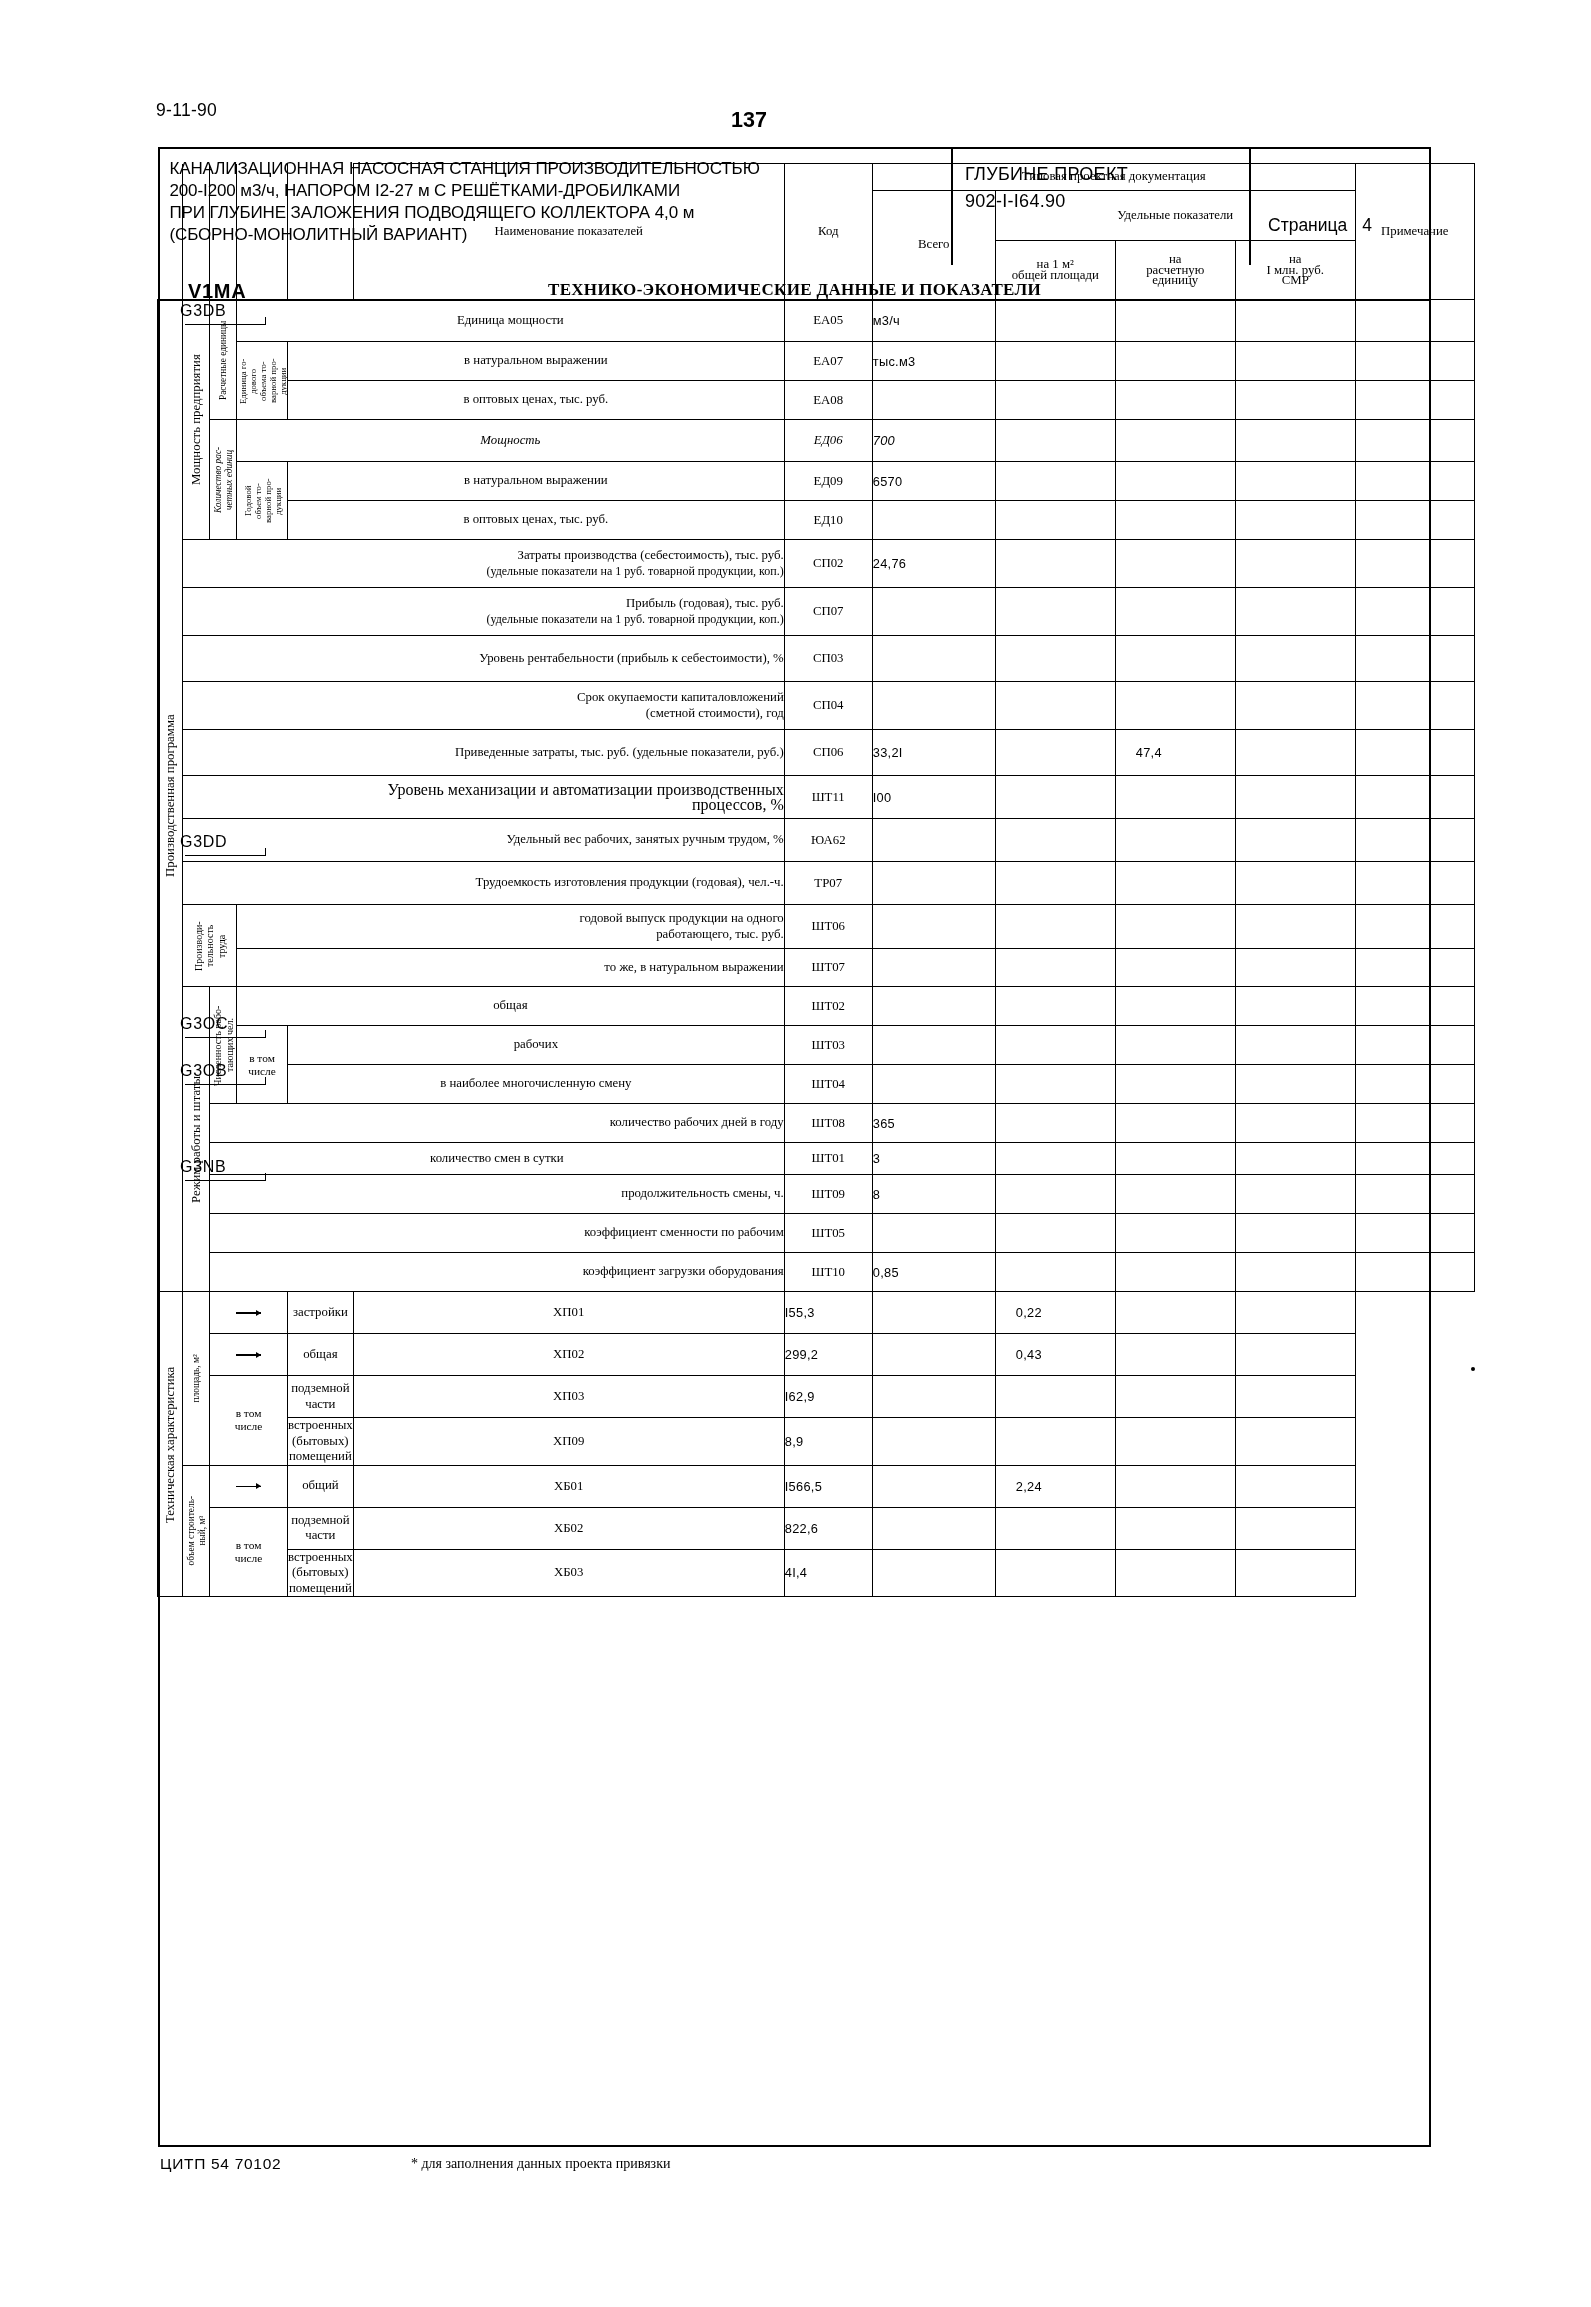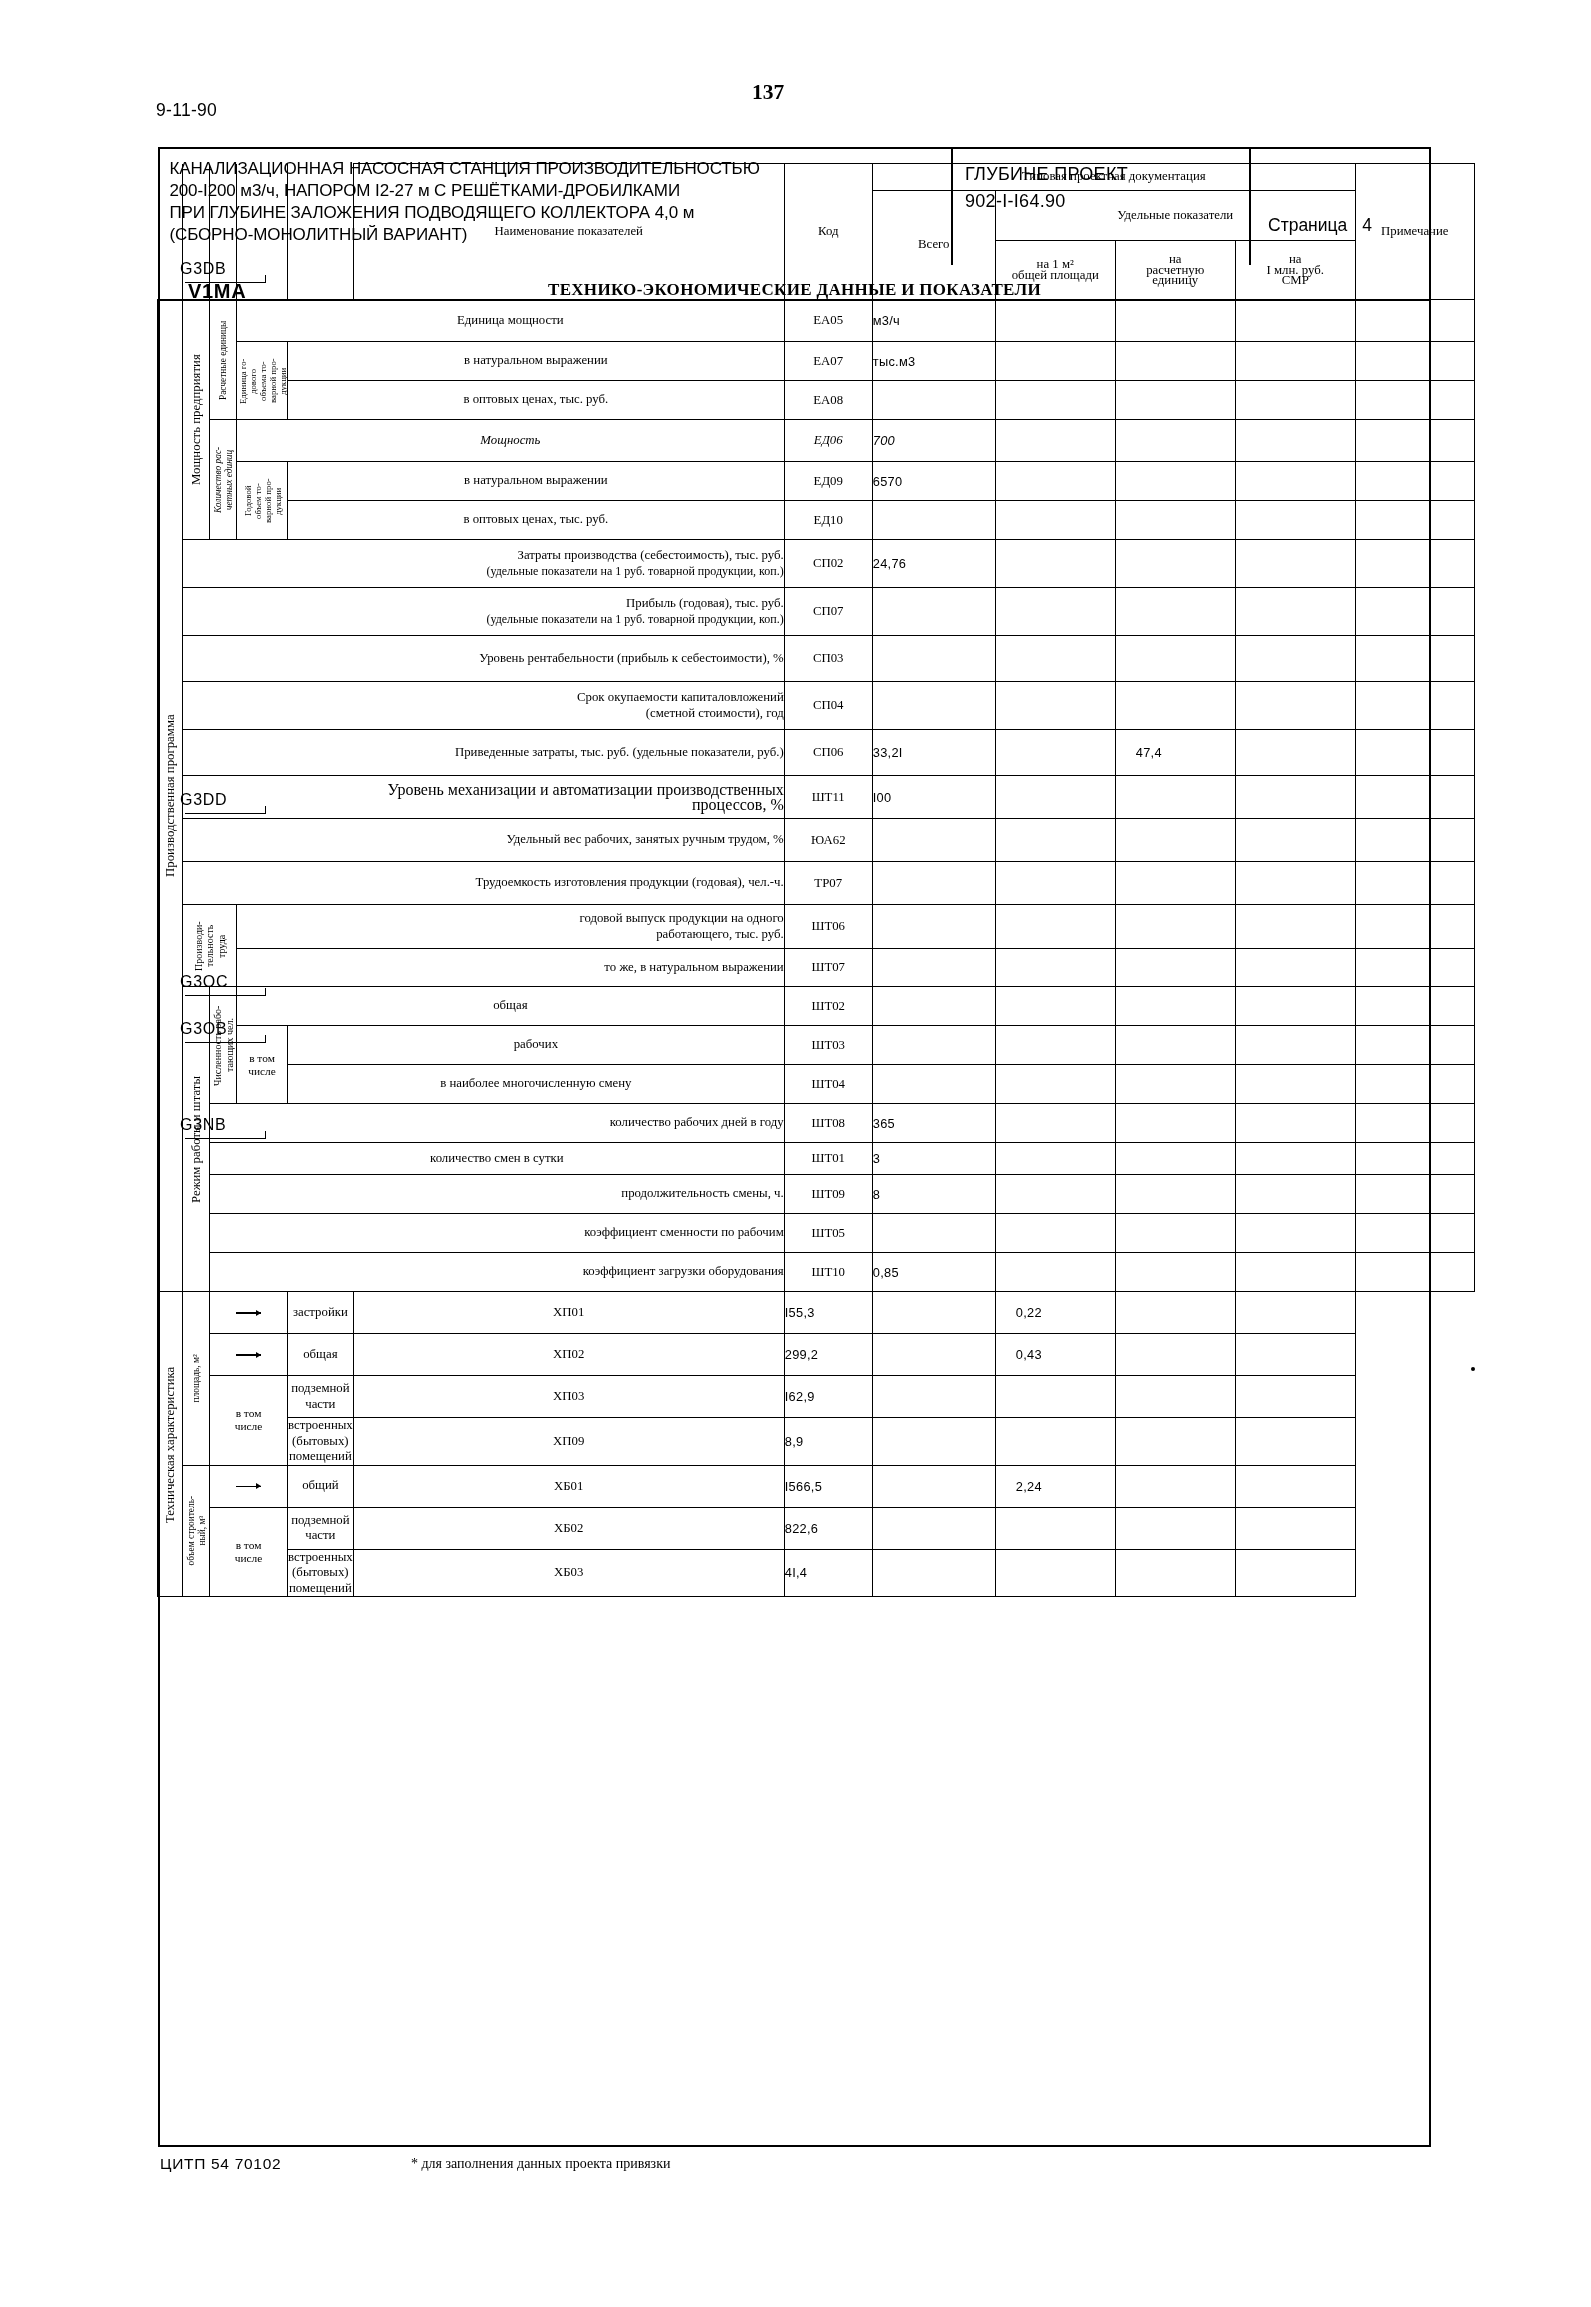--- a/index.html
+++ b/index.html
@@ -24,25 +24,24 @@
   
   .doc-code {
     position: absolute;
     left: 156px; top: 100px;
     font-size: 17.5px;
     font-family: "Liberation Sans", sans-serif;
     letter-spacing: 0.3px;
   }
   .page-number-top {
     position: absolute;
-    left: 731px; top: 80px;
+    left: 731px; top: 108px;
     font-size: 21.5px;
     font-weight: bold;
-    font-family: Liberation Serif, serif;
-    margin-left: 21px;
+    font-family: Liberation Sans, sans-serif;
   }
   
   .frame {
     position: absolute;
     left: 158px;
     top: 147px;
     width: 1273px;
     height: 2000px;
     border: 2px solid #000;
     box-sizing: border-box;
@@ -123,20 +122,21 @@
     position: absolute;
     left: 0; top: 162px;
     width: 159px;
     height: 1818px;
   }
   .code-mark {
     position: absolute;
     font-family: "Liberation Sans", sans-serif;
     font-size: 16px;
     letter-spacing: 0.7px;
+    margin-top: 42px;
   }
   .code-mark .lbl { display: inline-block; }
   .code-mark .rule {
     position: absolute;
     left: 5.4px;
     top: 21.5px;
     width: 81px;
     height: 1.3px;
     background: #000;
   }

